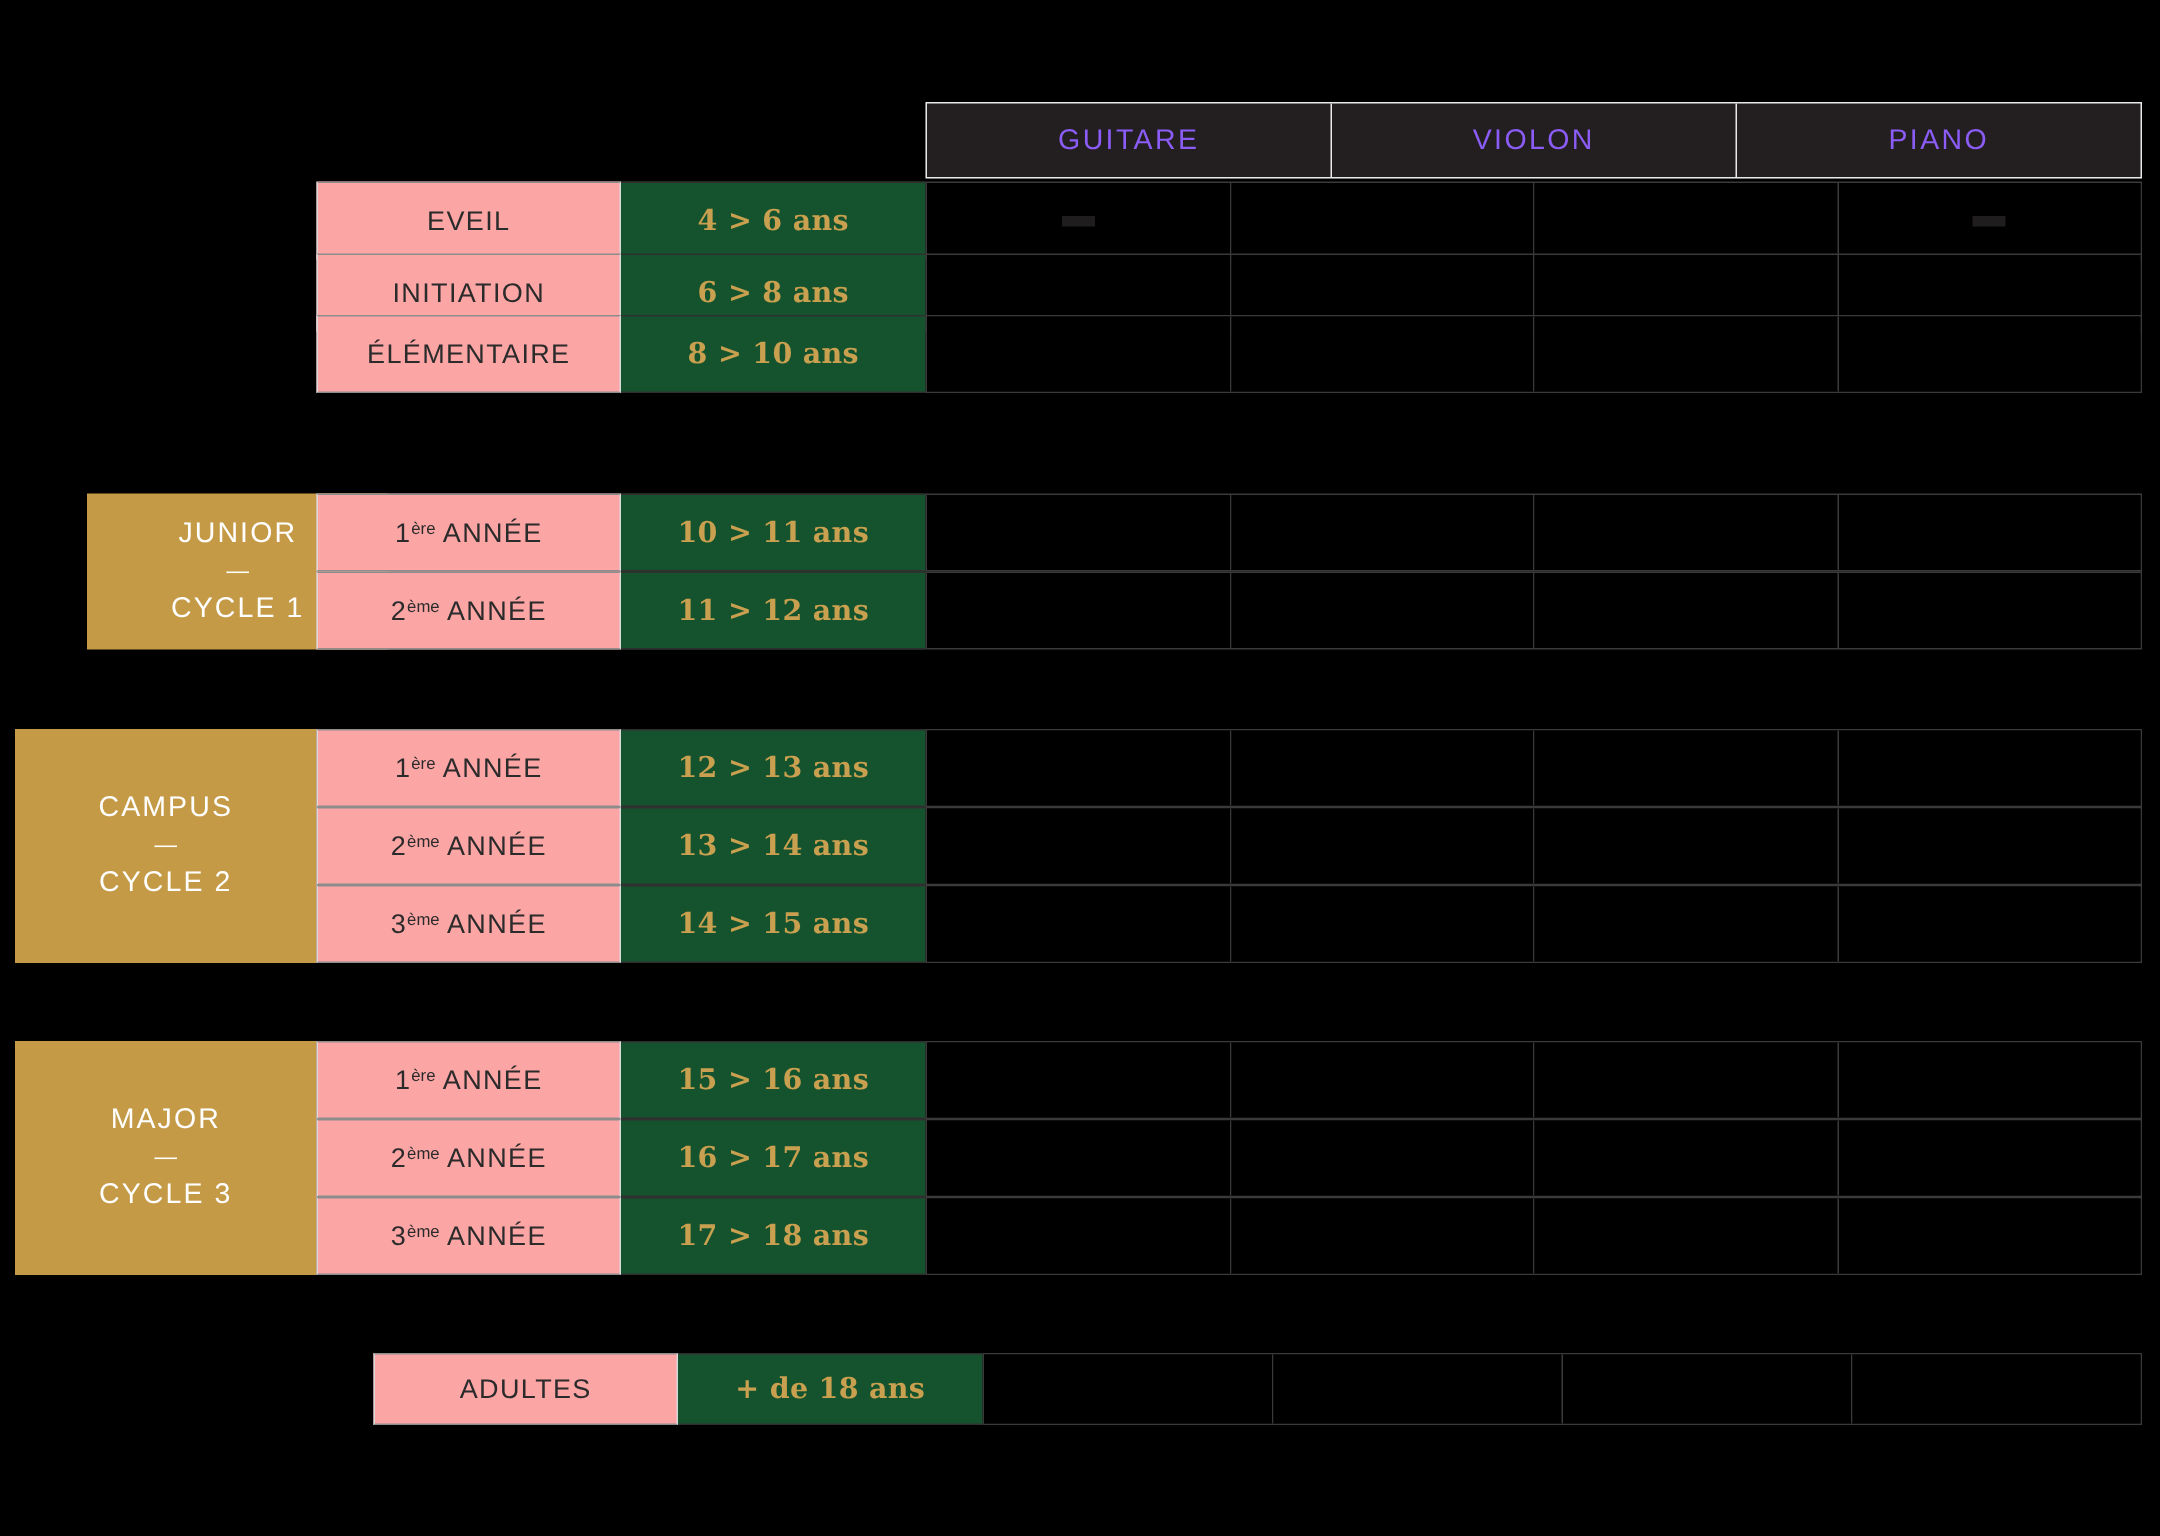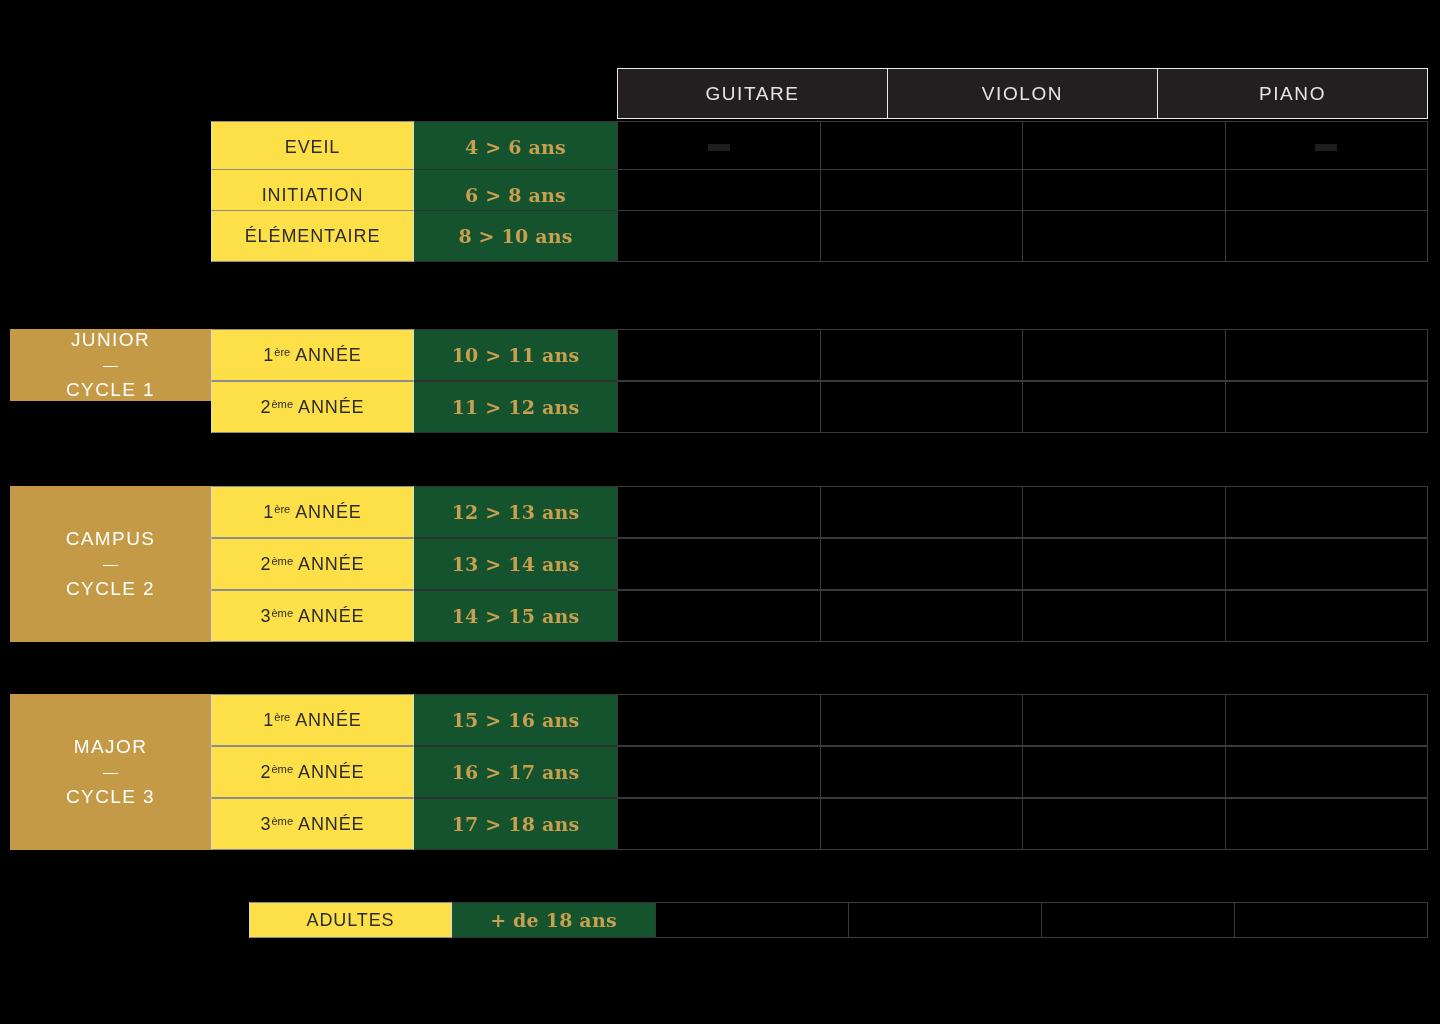--- a/index.html
+++ b/index.html
@@ -35,21 +35,21 @@
     display: flex;
     border: 1px solid #e9e9e9;
     box-sizing: border-box;
     background: #231f20;
   }
   .header-cell {
     flex: 1 1 0;
     display: flex;
     align-items: center;
     justify-content: center;
-    color: #e5e5e5;
+    color: #8b5cf6;
     font-size: 19px;
     letter-spacing: 1.6px;
     font-weight: 400;
     border-right: 1px solid #e9e9e9;
     box-sizing: border-box;
   }
   .header-cell:last-child { border-right: none; }
 
   
   .group {
@@ -87,21 +87,21 @@
   .row {
     position: absolute;
     left: 211px;
     width: 1217px;
     display: flex;
     box-sizing: border-box;
   }
 
   .label-cell {
     width: 203px;
-    background: #fde047;
+    background: #fca5a5;
     color: #2b2b2b;
     display: flex;
     align-items: center;
     justify-content: center;
     font-size: 18px;
     letter-spacing: 0.9px;
     box-sizing: border-box;
     border: 1px solid #d9d9d9;
     border-bottom-color: #8d8d8d;
     border-top-color: #8d8d8d;
@@ -217,21 +217,21 @@
           </div>
           <div class="data-cells">
             <div class="data-cell"></div>
             <div class="data-cell"></div>
             <div class="data-cell"></div>
             <div class="data-cell"></div>
           </div>
         </div>
       </div>
       <div class="group" style="top: 329px; height: 104px;">
-        <div class="group-block" style="height: 72px;">
+        <div class="group-block" style="height: 104px; margin-left: 48px;">
           <div class="gb-line">JUNIOR</div>
           <div class="gb-dash">—</div>
           <div class="gb-line">CYCLE 1</div>
         </div>
         <div class="row" style="top: 0px; height: 52px;">
           <div class="label-cell">
             <span class="ord"><span>1</span><sup>ère</sup><span> ANNÉE</span></span>
           </div>
           <div class="age-cell">
             <span>10 &gt; 11 ans</span>
@@ -350,21 +350,21 @@
           </div>
           <div class="data-cells">
             <div class="data-cell"></div>
             <div class="data-cell"></div>
             <div class="data-cell"></div>
             <div class="data-cell"></div>
           </div>
         </div>
       </div>
       <div class="group" style="top: 902px; height: 52px;">
-        <div class="row" style="top: 0px; height: 36px; padding-left: 38px;">
+        <div class="row" style="top: 0px; height: 48px; padding-left: 38px;">
           <div class="label-cell">
             <span class="ord"><span>ADULTES</span></span>
           </div>
           <div class="age-cell">
             <span>+ de 18 ans</span>
           </div>
           <div class="data-cells">
             <div class="data-cell"></div>
             <div class="data-cell"></div>
             <div class="data-cell"></div>

